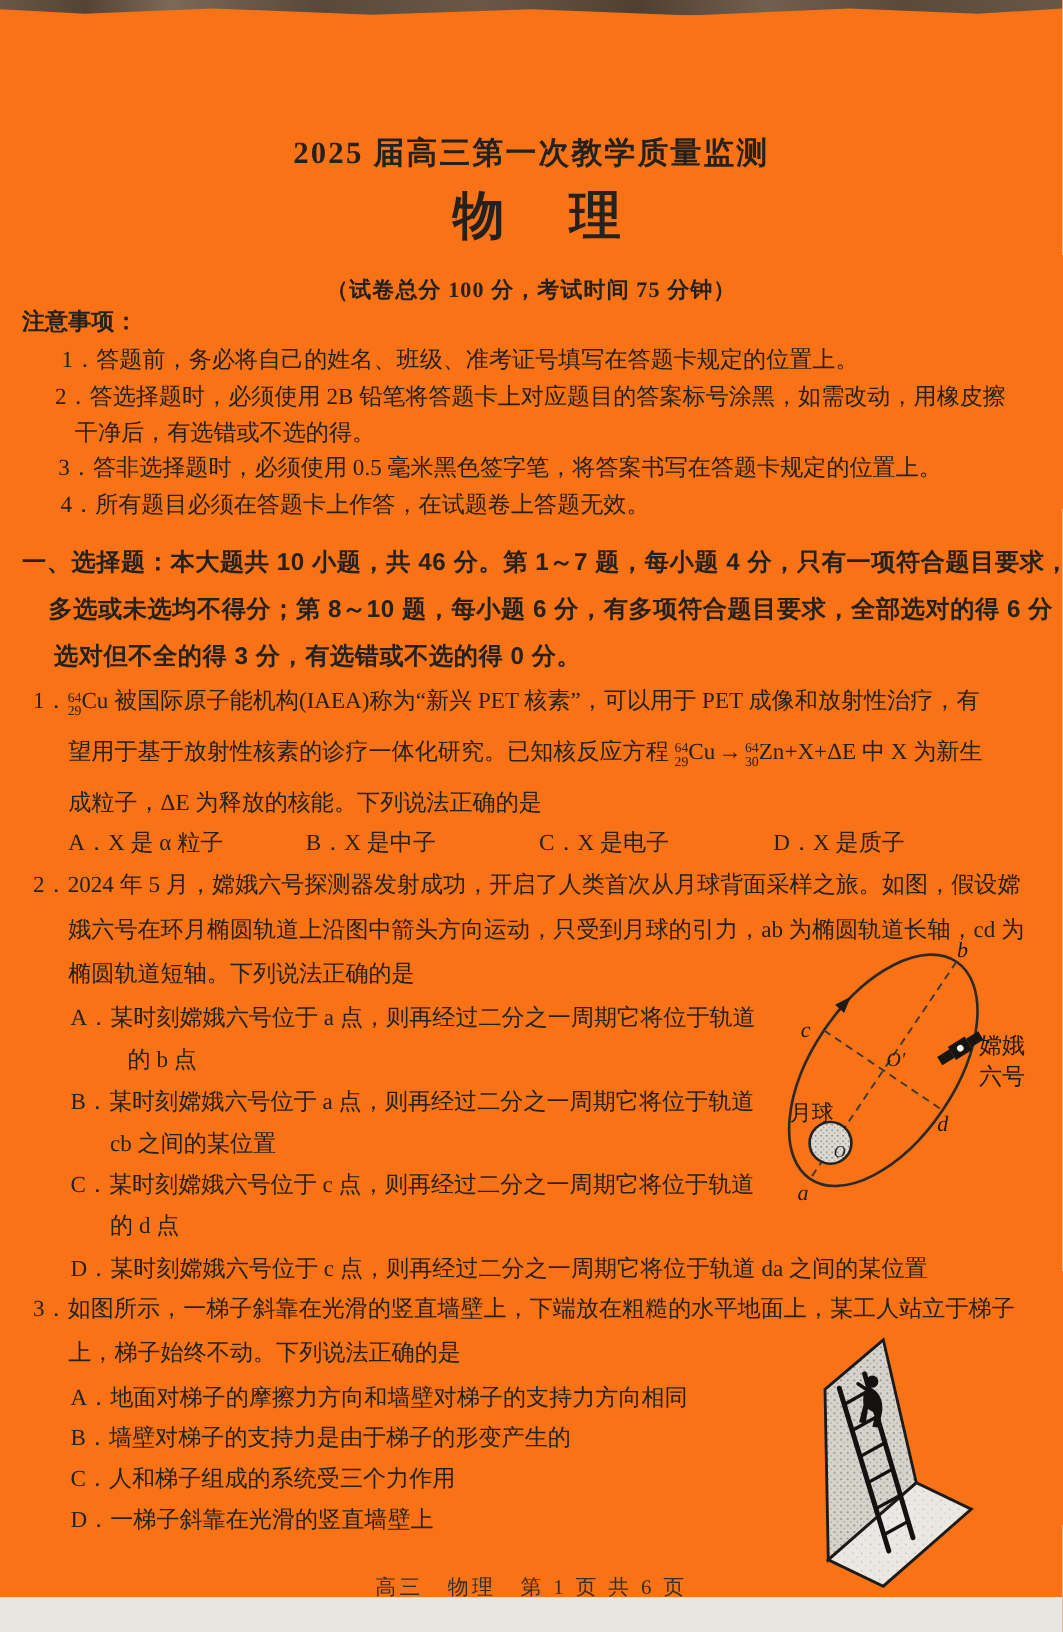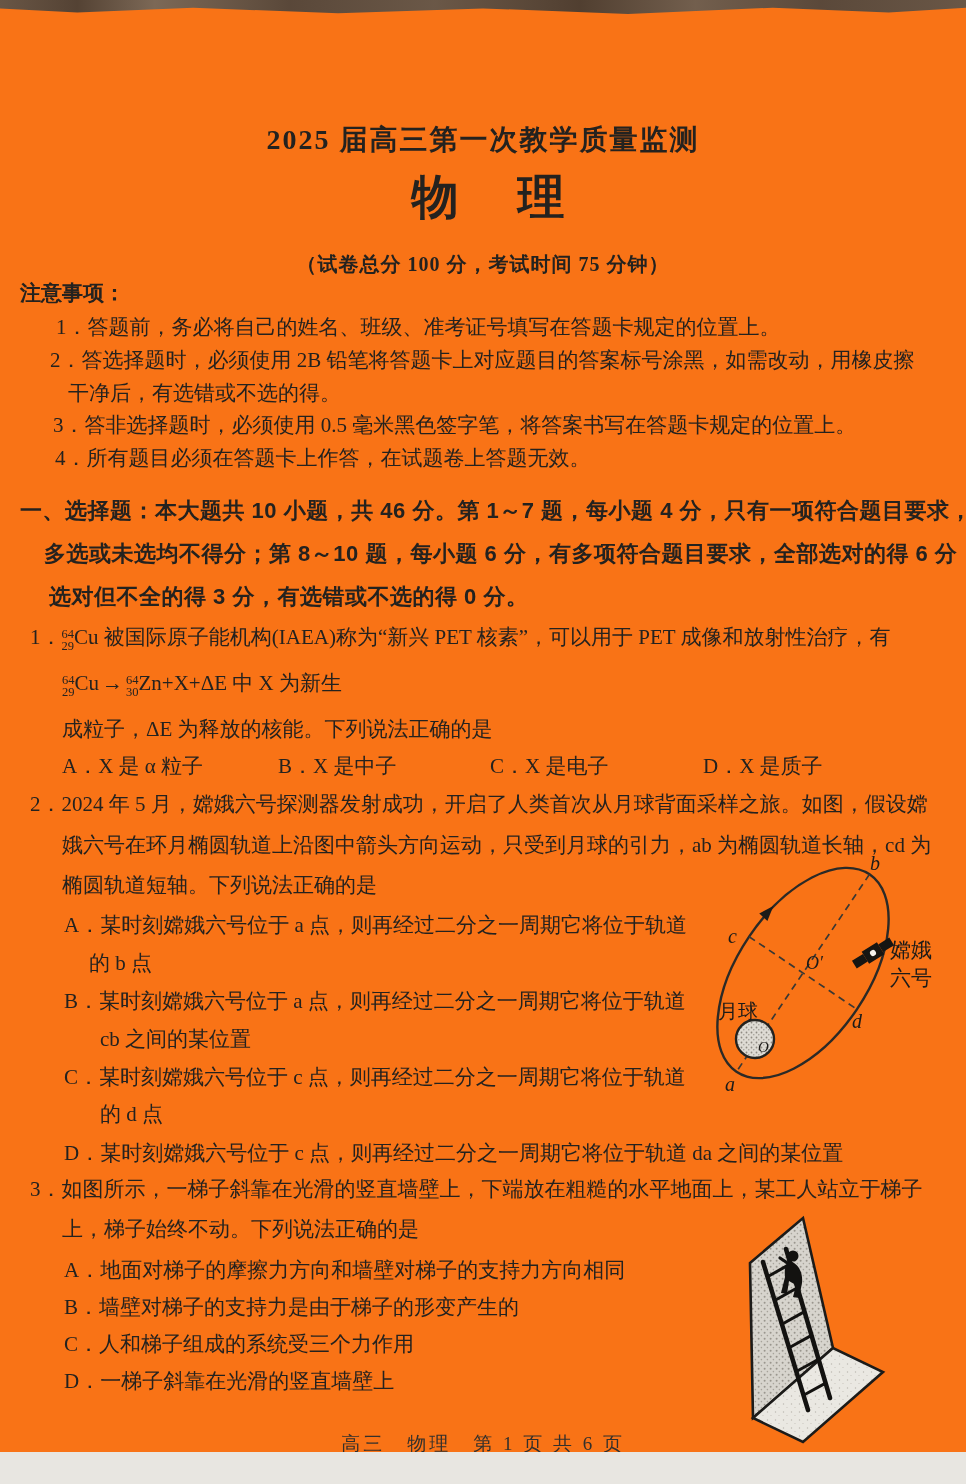--- a/index.html
+++ b/index.html
@@ -42,32 +42,32 @@
   <div class="line" style="top:347px;left:50px;">2．答选择题时，必须使用 2B 铅笔将答题卡上对应题目的答案标号涂黑，如需改动，用橡皮擦</div>
   <div class="line" style="top:380px;left:68px;">干净后，有选错或不选的得。</div>
   <div class="line" style="top:412px;left:53px;">3．答非选择题时，必须使用 0.5 毫米黑色签字笔，将答案书写在答题卡规定的位置上。</div>
   <div class="line" style="top:445px;left:55px;">4．所有题目必须在答题卡上作答，在试题卷上答题无效。</div>
 
   <div class="line intro" style="top:497px;left:20px;">一、选择题：本大题共 10 小题，共 46 分。第 1～7 题，每小题 4 分，只有一项符合题目要求，错选、</div>
   <div class="line intro" style="top:540px;left:44px;">多选或未选均不得分；第 8～10 题，每小题 6 分，有多项符合题目要求，全部选对的得 6 分，</div>
   <div class="line intro" style="top:583px;left:28px;margin-left:21px;">选对但不全的得 3 分，有选错或不选的得 0 分。</div>
 
   <div class="line" style="top:624px;left:30px;"><span>1．</span><span class="nuc"><span>64</span><span>29</span></span><span>Cu</span><span> 被国际原子能机构(IAEA)称为“新兴 PET 核素”，可以用于 PET 成像和放射性治疗，有</span></div>
-  <div class="line" style="top:670px;left:62px;"><span class="nuc"><span>64</span><span>29</span></span><span>Cu</span><span class="rx-arrow">→</span><span class="nuc"><span>64</span><span>30</span></span><span>Zn</span><span>+X+ΔE 中 X 为新生</span></div>
+  <div class="line" style="top:670px;left:62px;"><span>望用于基于放射性核素的诊疗一体化研究。已知核反应方程 </span><span class="nuc"><span>64</span><span>29</span></span><span>Cu</span><span class="rx-arrow">→</span><span class="nuc"><span>64</span><span>30</span></span><span>Zn</span><span>+X+ΔE 中 X 为新生</span></div>
   <div class="line" style="top:716px;left:62px;">成粒子，ΔE 为释放的核能。下列说法正确的是</div>
   <div class="line" style="top:753px;left:62px;">A．X 是 α 粒子</div>
   <div class="line" style="top:753px;left:278px;">B．X 是中子</div>
   <div class="line" style="top:753px;left:490px;">C．X 是电子</div>
   <div class="line" style="top:753px;left:703px;">D．X 是质子</div>
 
   <div class="line" style="top:791px;left:30px;">2．2024 年 5 月，嫦娥六号探测器发射成功，开启了人类首次从月球背面采样之旅。如图，假设嫦</div>
   <div class="line" style="top:832px;left:62px;">娥六号在环月椭圆轨道上沿图中箭头方向运动，只受到月球的引力，ab 为椭圆轨道长轴，cd 为</div>
   <div class="line" style="top:872px;left:62px;">椭圆轨道短轴。下列说法正确的是</div>
   <div class="line" style="top:912px;left:64px;">A．某时刻嫦娥六号位于 a 点，则再经过二分之一周期它将位于轨道</div>
-  <div class="line" style="top:950px;left:89px;">的 b 点</div>
+  <div class="line" style="top:950px;left:116px;">的 b 点</div>
   <div class="line" style="top:988px;left:64px;">B．某时刻嫦娥六号位于 a 点，则再经过二分之一周期它将位于轨道</div>
   <div class="line" style="top:1026px;left:100px;">cb 之间的某位置</div>
   <div class="line" style="top:1064px;left:64px;">C．某时刻嫦娥六号位于 c 点，则再经过二分之一周期它将位于轨道</div>
   <div class="line" style="top:1101px;left:100px;">的 d 点</div>
   <div class="line" style="top:1140px;left:64px;">D．某时刻嫦娥六号位于 c 点，则再经过二分之一周期它将位于轨道 da 之间的某位置</div>
 
   <svg class="fig" style="left:700px;top:856px;" width="266" height="245" viewBox="0 0 266 245">
     <defs>
       <pattern id="moonDots" width="5" height="5" patternUnits="userSpaceOnUse">
         <rect width="5" height="5" fill="#dedbd4"></rect>

